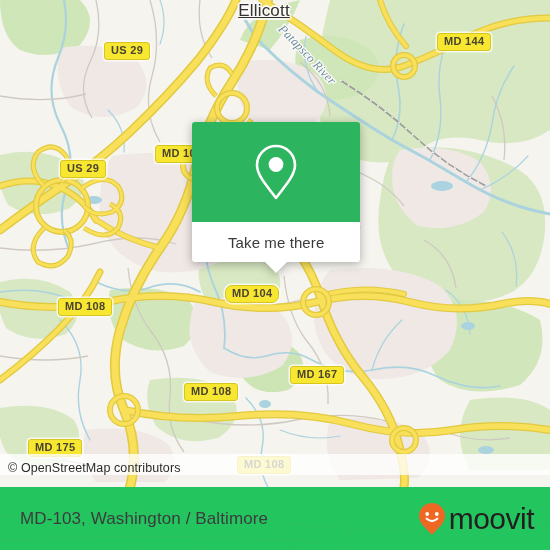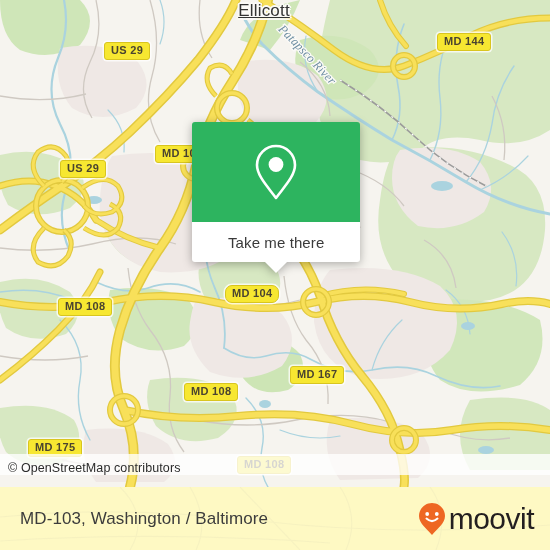--- a/index.html
+++ b/index.html
@@ -127,21 +127,21 @@
     letter-spacing: .1px;
   }
 
   
   #footer {
     position: absolute;
     left: 0;
     top: 487px;
     width: 550px;
     height: 63px;
-    background: #fef9c3;
+    background: #22c55e;
     overflow: hidden;
   }
   #footer-watermark {
     position: absolute;
     left: 0; top: 0;
     width: 550px; height: 63px;
     opacity: .07;
   }
   #footer-inner {
     position: relative;

